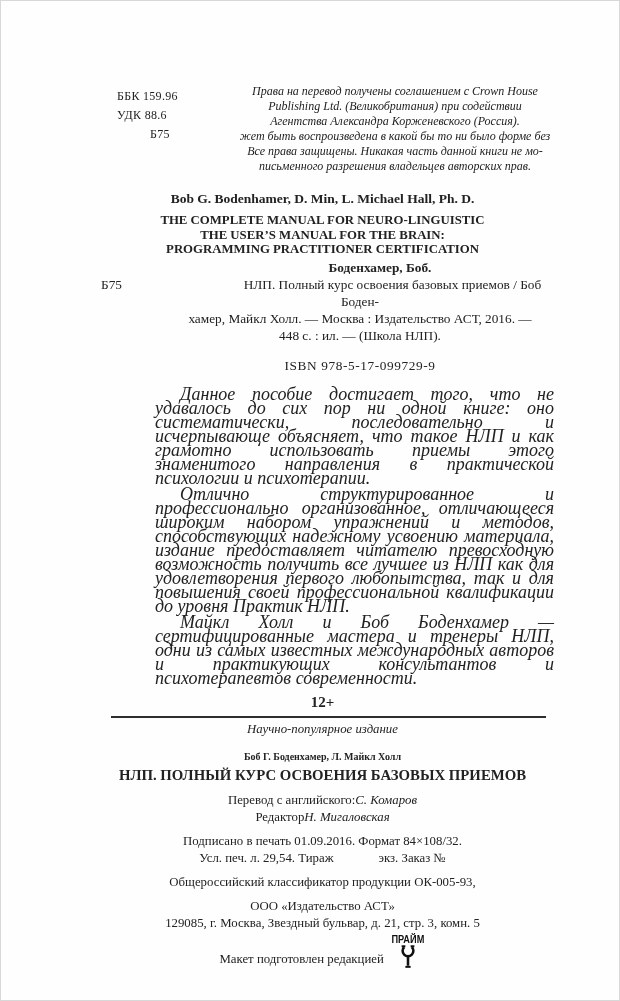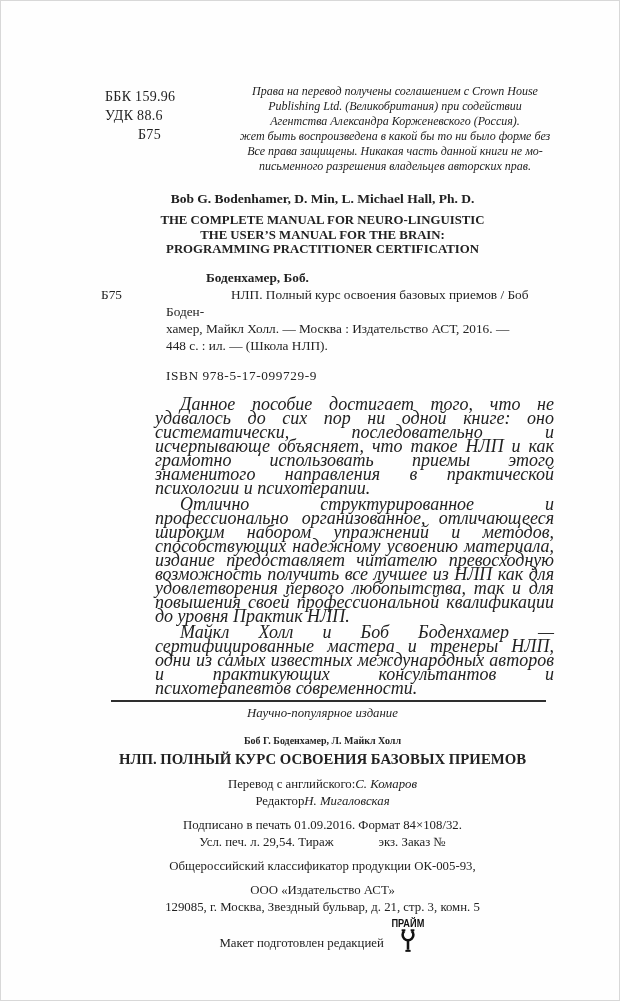--- a/index.html
+++ b/index.html
@@ -9,29 +9,29 @@
     box-sizing:border-box;
     border:1px solid #d8d8d8;
     background:#fefefe;
     padding:86px 65px 0 90px;
     font-family:"Liberation Serif","DejaVu Serif",serif;
     color:#222;
     overflow:hidden;
   }
   
   .top-row{position:relative;height:102px;}
-  .codes{font-size:14px;line-height:19px;margin-left:14px;letter-spacing:.3px;}
+  .codes{font-size:12px;line-height:19px;margin-left:26px;letter-spacing:.3px;}
   .codes .b75{margin-left:33px;}
   .rights{
     position:absolute;top:-3px;right:-10px;width:338px;
     font-style:italic;font-size:12px;line-height:15px;text-align:center;
   }
   .en-authors{text-align:center;font-weight:bold;font-size:13.5px;margin-top:2px;}
   .en-title{text-align:center;font-weight:bold;font-size:12.8px;line-height:14.5px;margin-top:6px;}
-  .catalog{margin-left:75px;margin-top:12px;font-size:13.3px;line-height:17px;}
+  .catalog{margin-left:75px;margin-top:2px;font-size:13.3px;line-height:17px;text-align:center;}
   .catalog-author{font-weight:bold;margin-left:40px;}
   .catalog-entry{position:relative;}
   .catalog-index{position:absolute;left:-65px;top:0;}
   .desc-indent{text-indent:65px;}
   .isbn-line{margin-top:13px;letter-spacing:.6px;}
   .annotation{margin-left:64px;margin-top:13px;font-size:18px;line-height:14px;text-align:justify;font-style:italic;}
   .annotation p{margin:2px 0 0 0;text-indent:25px;}
   .age{text-align:center;font-weight:bold;font-size:15px;margin-top:9px;}
   .rule{border:0;border-top:2px solid #2e2e2e;margin:5px 0 0 20px;width:435px;}
   .edition-type{font-style:italic;text-align:center;font-size:12.8px;margin-top:4px;}
@@ -93,20 +93,21 @@
     </div>
     <div class="isbn-line">ISBN 978-5-17-099729-9</div>
   </div>
 
   <div class="annotation">
     <p>Данное пособие достигает того, что не удавалось до сих пор ни одной книге: оно систематически, последовательно и исчерпывающе объясняет, что такое НЛП и как грамотно использовать приемы этого знаменитого направления в практической психологии и психотерапии.</p>
     <p>Отлично структурированное и профессионально организованное, отличающееся широким набором упражнений и методов, способствующих надежному усвоению материала, издание предоставляет читателю превосходную возможность получить все лучшее из НЛП как для удовлетворения первого любопытства, так и для повышения своей профессиональной квалификации до уровня Практик НЛП.</p>
     <p>Майкл Холл и Боб Боденхамер — сертифицированные мастера и тренеры НЛП, одни из самых известных международных авторов и практикующих консультантов и психотерапевтов современности.</p>
   </div>
 
+  <div class="age">12+</div>
 
   <hr class="rule">
 
   <div class="edition-type">Научно-популярное издание</div>
 
   <div class="imp-authors">Боб Г. Боденхамер, Л. Майкл Холл</div>
   <div class="imp-title">НЛП. ПОЛНЫЙ КУРС ОСВОЕНИЯ БАЗОВЫХ ПРИЕМОВ</div>
 
   <div class="imprint-line gap-top">
     <span class="lbl">Перевод с английского:</span><span class="name">С. Комаров</span>

